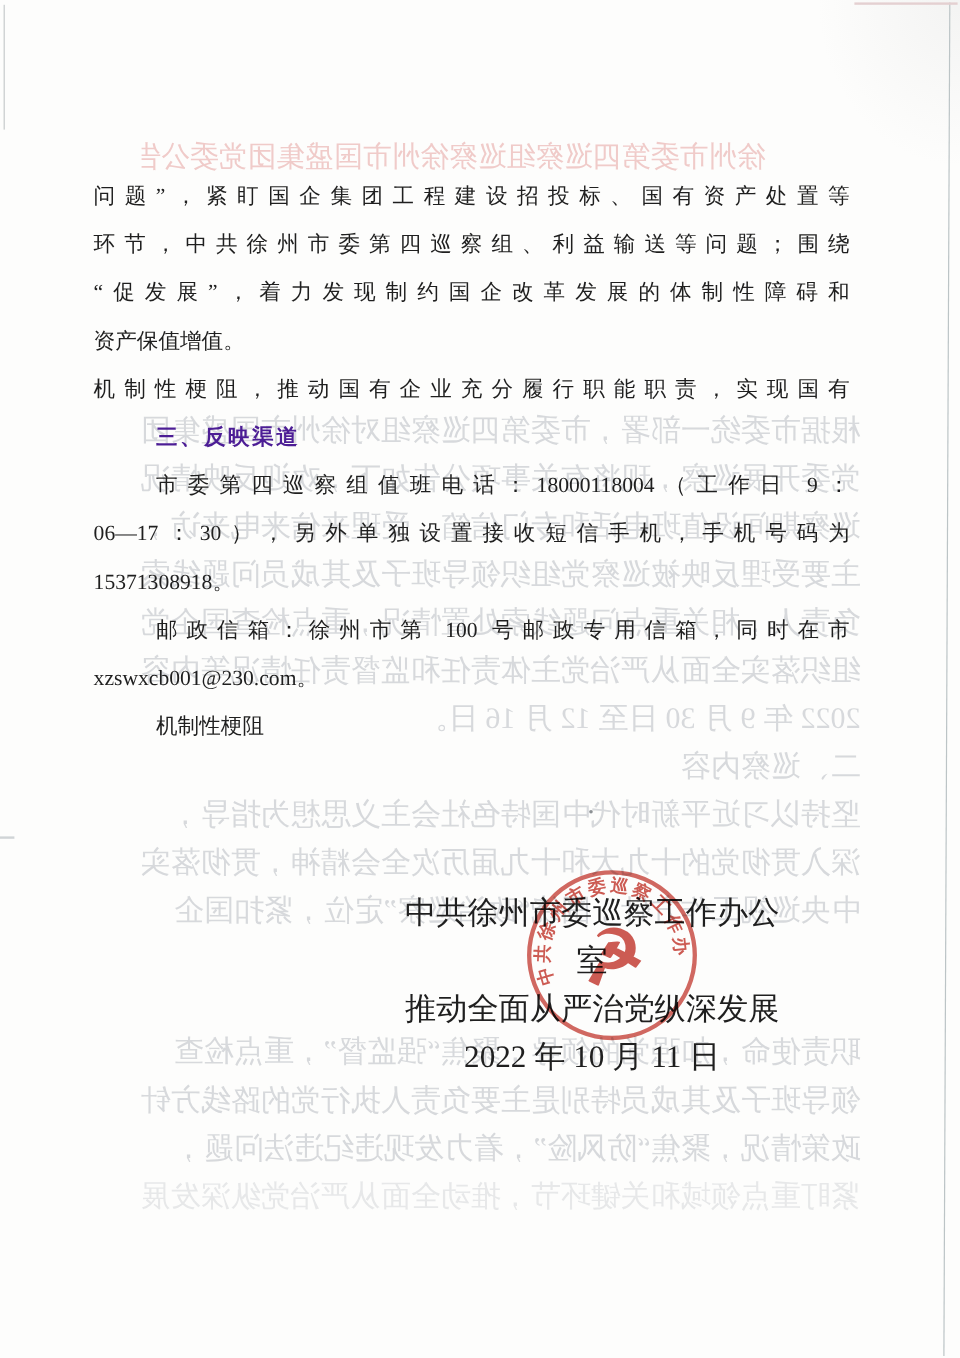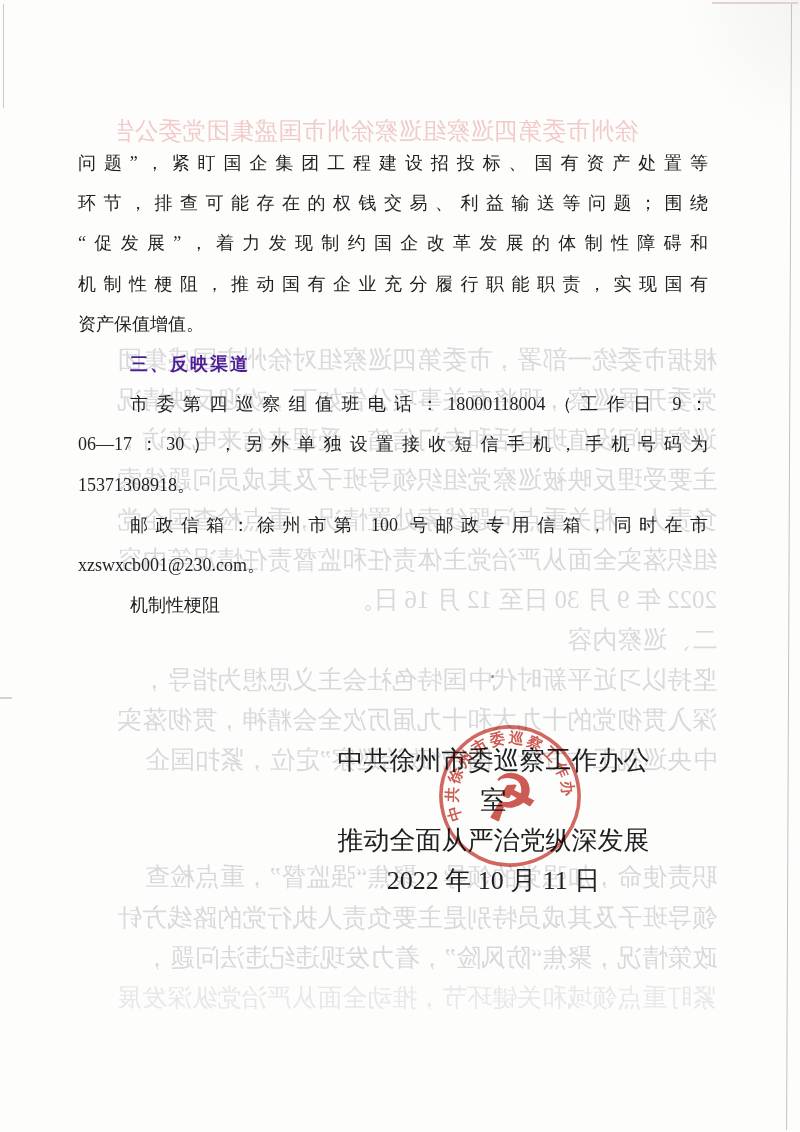--- a/index.html
+++ b/index.html
@@ -89,24 +89,24 @@
   <div class="bleed bl-9">坚持以习近平新时代中国特色社会主义思想为指导，</div>
   <div class="bleed bl-10">深入贯彻党的十九大和十九届历次全会精神，贯彻落实</div>
   <div class="bleed bl-11">中央巡视工作方针，围绕“政治巡察”定位，紧扣国企</div>
   <div class="bleed bl-12">职责使命，加强党的领导，聚焦“强监督”，重点检查</div>
   <div class="bleed bl-13">领导班子及其成员特别是主要负责人执行党的路线方针</div>
   <div class="bleed bl-14">政策情况，聚焦“防风险”，着力发现违纪违法问题，</div>
   <div class="bleed bl-15">紧盯重点领域和关键环节，推动全面从严治党纵深发展</div>
 
   <div class="body-text">
     <div class="line j">问题”，紧盯国企集团工程建设招投标、国有资产处置等</div>
-    <div class="line j">环节，排查可能存在的权钱交易、利益输送等问题；围绕</div>
+    <div class="line j">环节，中共徐州市委第四巡察组、利益输送等问题；围绕</div>
     <div class="line j">“促发展”，着力发现制约国企改革发展的体制性障碍和</div>
+    <div class="line">资产保值增值。</div>
     <div class="line j">机制性梗阻，推动国有企业充分履行职能职责，实现国有</div>
-    <div class="line">资产保值增值。</div>
     <div class="line heading">三、反映渠道</div>
     <div class="line ij">市委第四巡察组值班电话：18000118004（工作日 9：</div>
     <div class="line j">06—17：30），另外单独设置接收短信手机，手机号码为</div>
     <div class="line">15371308918。</div>
     <div class="line ij">邮政信箱：徐州市第 100 号邮政专用信箱，同时在市</div>
     <div class="line">xzswxcb001@230.com。</div>
     <div class="line indent">机制性梗阻</div>
   </div>
 
   <div class="signature">

